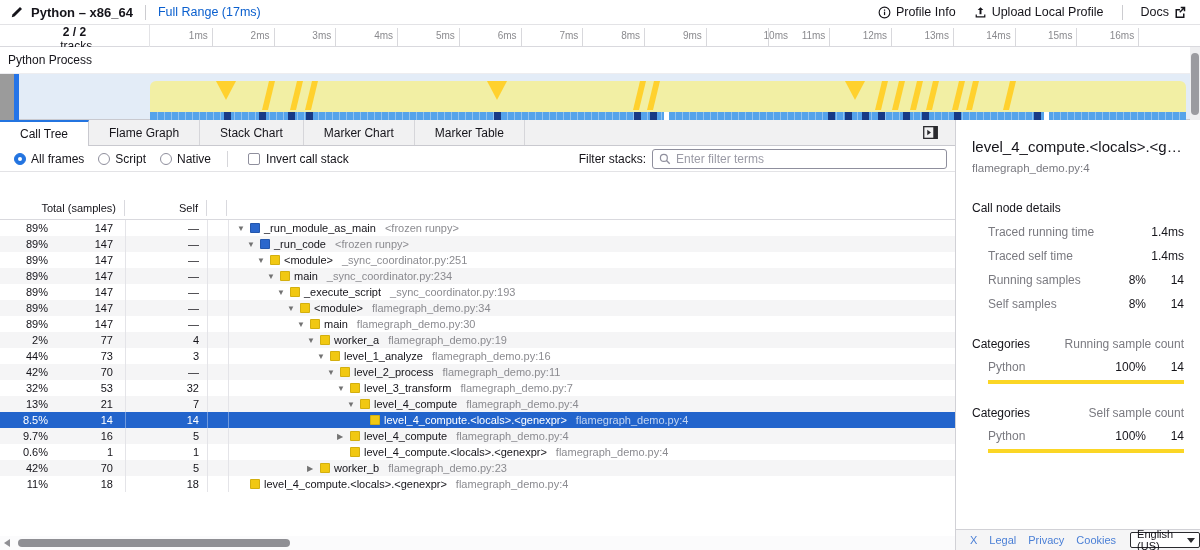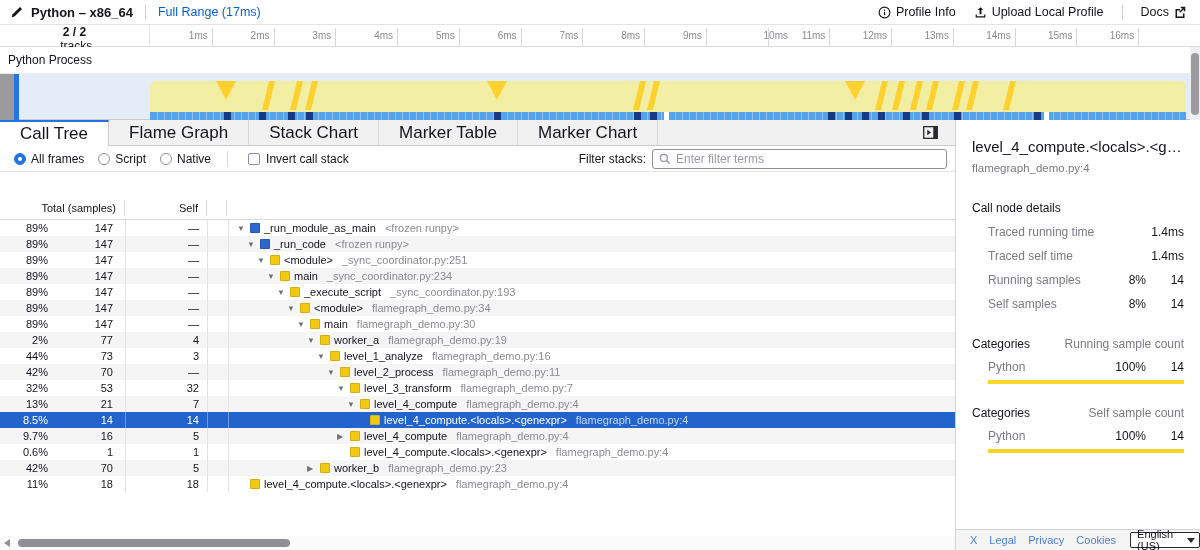--- a/index.html
+++ b/index.html
@@ -36,21 +36,21 @@
   .thread-accent { position:absolute; left:14px; top:0; width:5px; height:46px; background:#2474e8; }
   .thread-label { position:absolute; left:19px; top:0; width:131px; height:46px; background:#e9f3fd;
                   display:flex; align-items:center; font-size:12px; padding-left:10px; }
   .thread-graph { position:absolute; left:150px; top:0; width:1040px; height:46px; }
   .vscroll { position:absolute; left:1190px; top:47px; width:10px; height:73px; background:#efeff1; }
   .vscroll .thumb { position:absolute; left:1px; top:6px; width:8px; height:62px; background:#9b9ba0; border-radius:4px; }
 
   
   .tabbar { position:absolute; left:0; top:120px; width:955px; height:26px; background:#f1f1f2;
             border-bottom:1px solid #c9c9cf; display:flex; align-items:stretch; }
-  .tab { padding:0 20px; display:flex; align-items:center; font-size:17px; color:#15141a;
+  .tab { padding:0 20px; display:flex; align-items:center; font-size:12px; color:#15141a;
          border-right:1px solid #d6d6da; cursor:pointer; position:relative; }
   .tab.active { background:#fff; border-top:2px solid #2374e0; border-right:1px solid #c9c9cf; margin-bottom:-1px; }
   .tabbar .flex { flex:1; }
   .panel-btn { width:26px; display:flex; align-items:center; justify-content:center; cursor:pointer; margin-right:12px; }
 
   
   .controls { position:absolute; left:0; top:146px; width:955px; height:26px; background:#fff;
               border-bottom:1px solid #e3e3e6; display:flex; align-items:center; font-size:12px; }
   .radio { width:12px; height:12px; border-radius:50%; border:1px solid #8f8f9d; background:#fff; margin:0 5px 0 14px; position:relative; }
   .radio.on { border-color:#2374e0; background:#2374e0; }
@@ -399,22 +399,22 @@
     </div>
   </div>
   <div class="vscroll">
       <div class="thumb"></div>
     </div>
 
   <div class="tabbar">
     <div class="tab active">Call Tree</div>
     <div class="tab">Flame Graph</div>
     <div class="tab">Stack Chart</div>
+    <div class="tab">Marker Chart</div>
     <div class="tab">Marker Table</div>
-    <div class="tab">Marker Chart</div>
     <div class="flex"></div>
     <div class="panel-btn">
       <svg width="15" height="13" viewBox="0 0 16 14">
           <rect x="0.7" y="0.7" width="14.6" height="12.6" fill="none" stroke="#2a2a2e" stroke-width="1.4"></rect>
           <rect x="11" y="0.7" width="4.3" height="12.6" fill="#2a2a2e"></rect>
           <path d="M4.5 4l4 3-4 3z" fill="#2a2a2e"></path>
         </svg>
     </div>
   </div>
 

